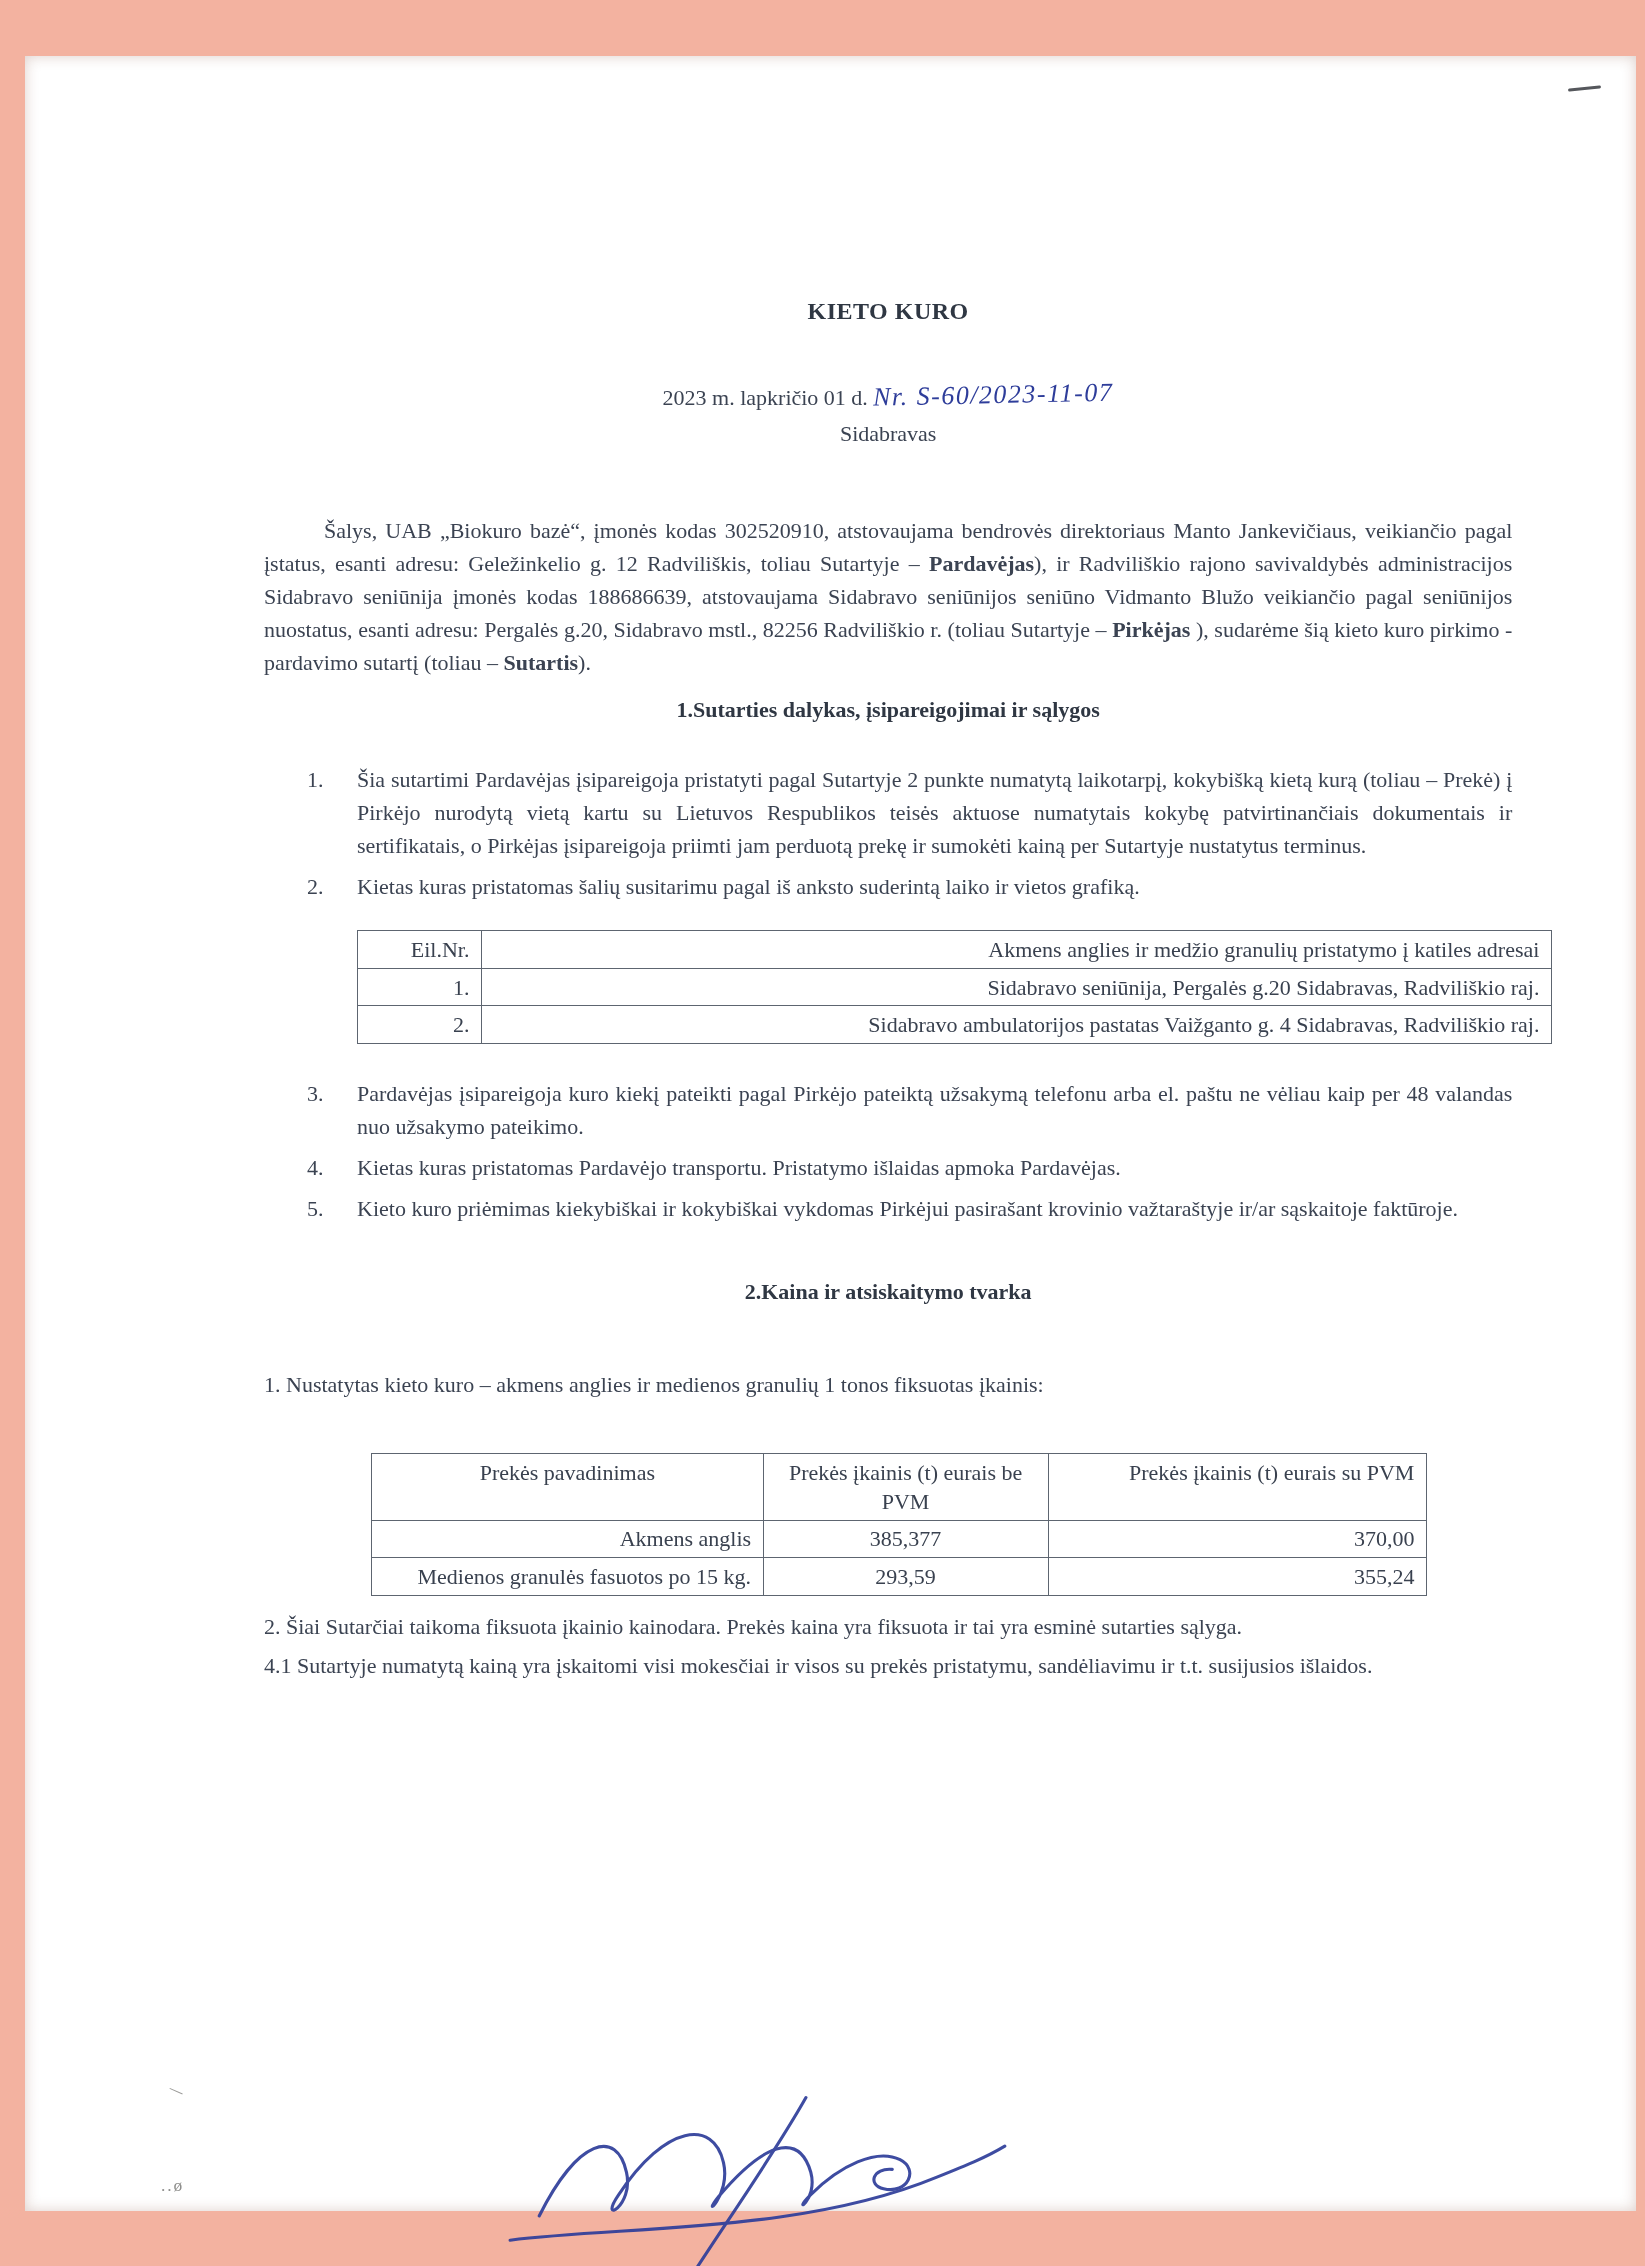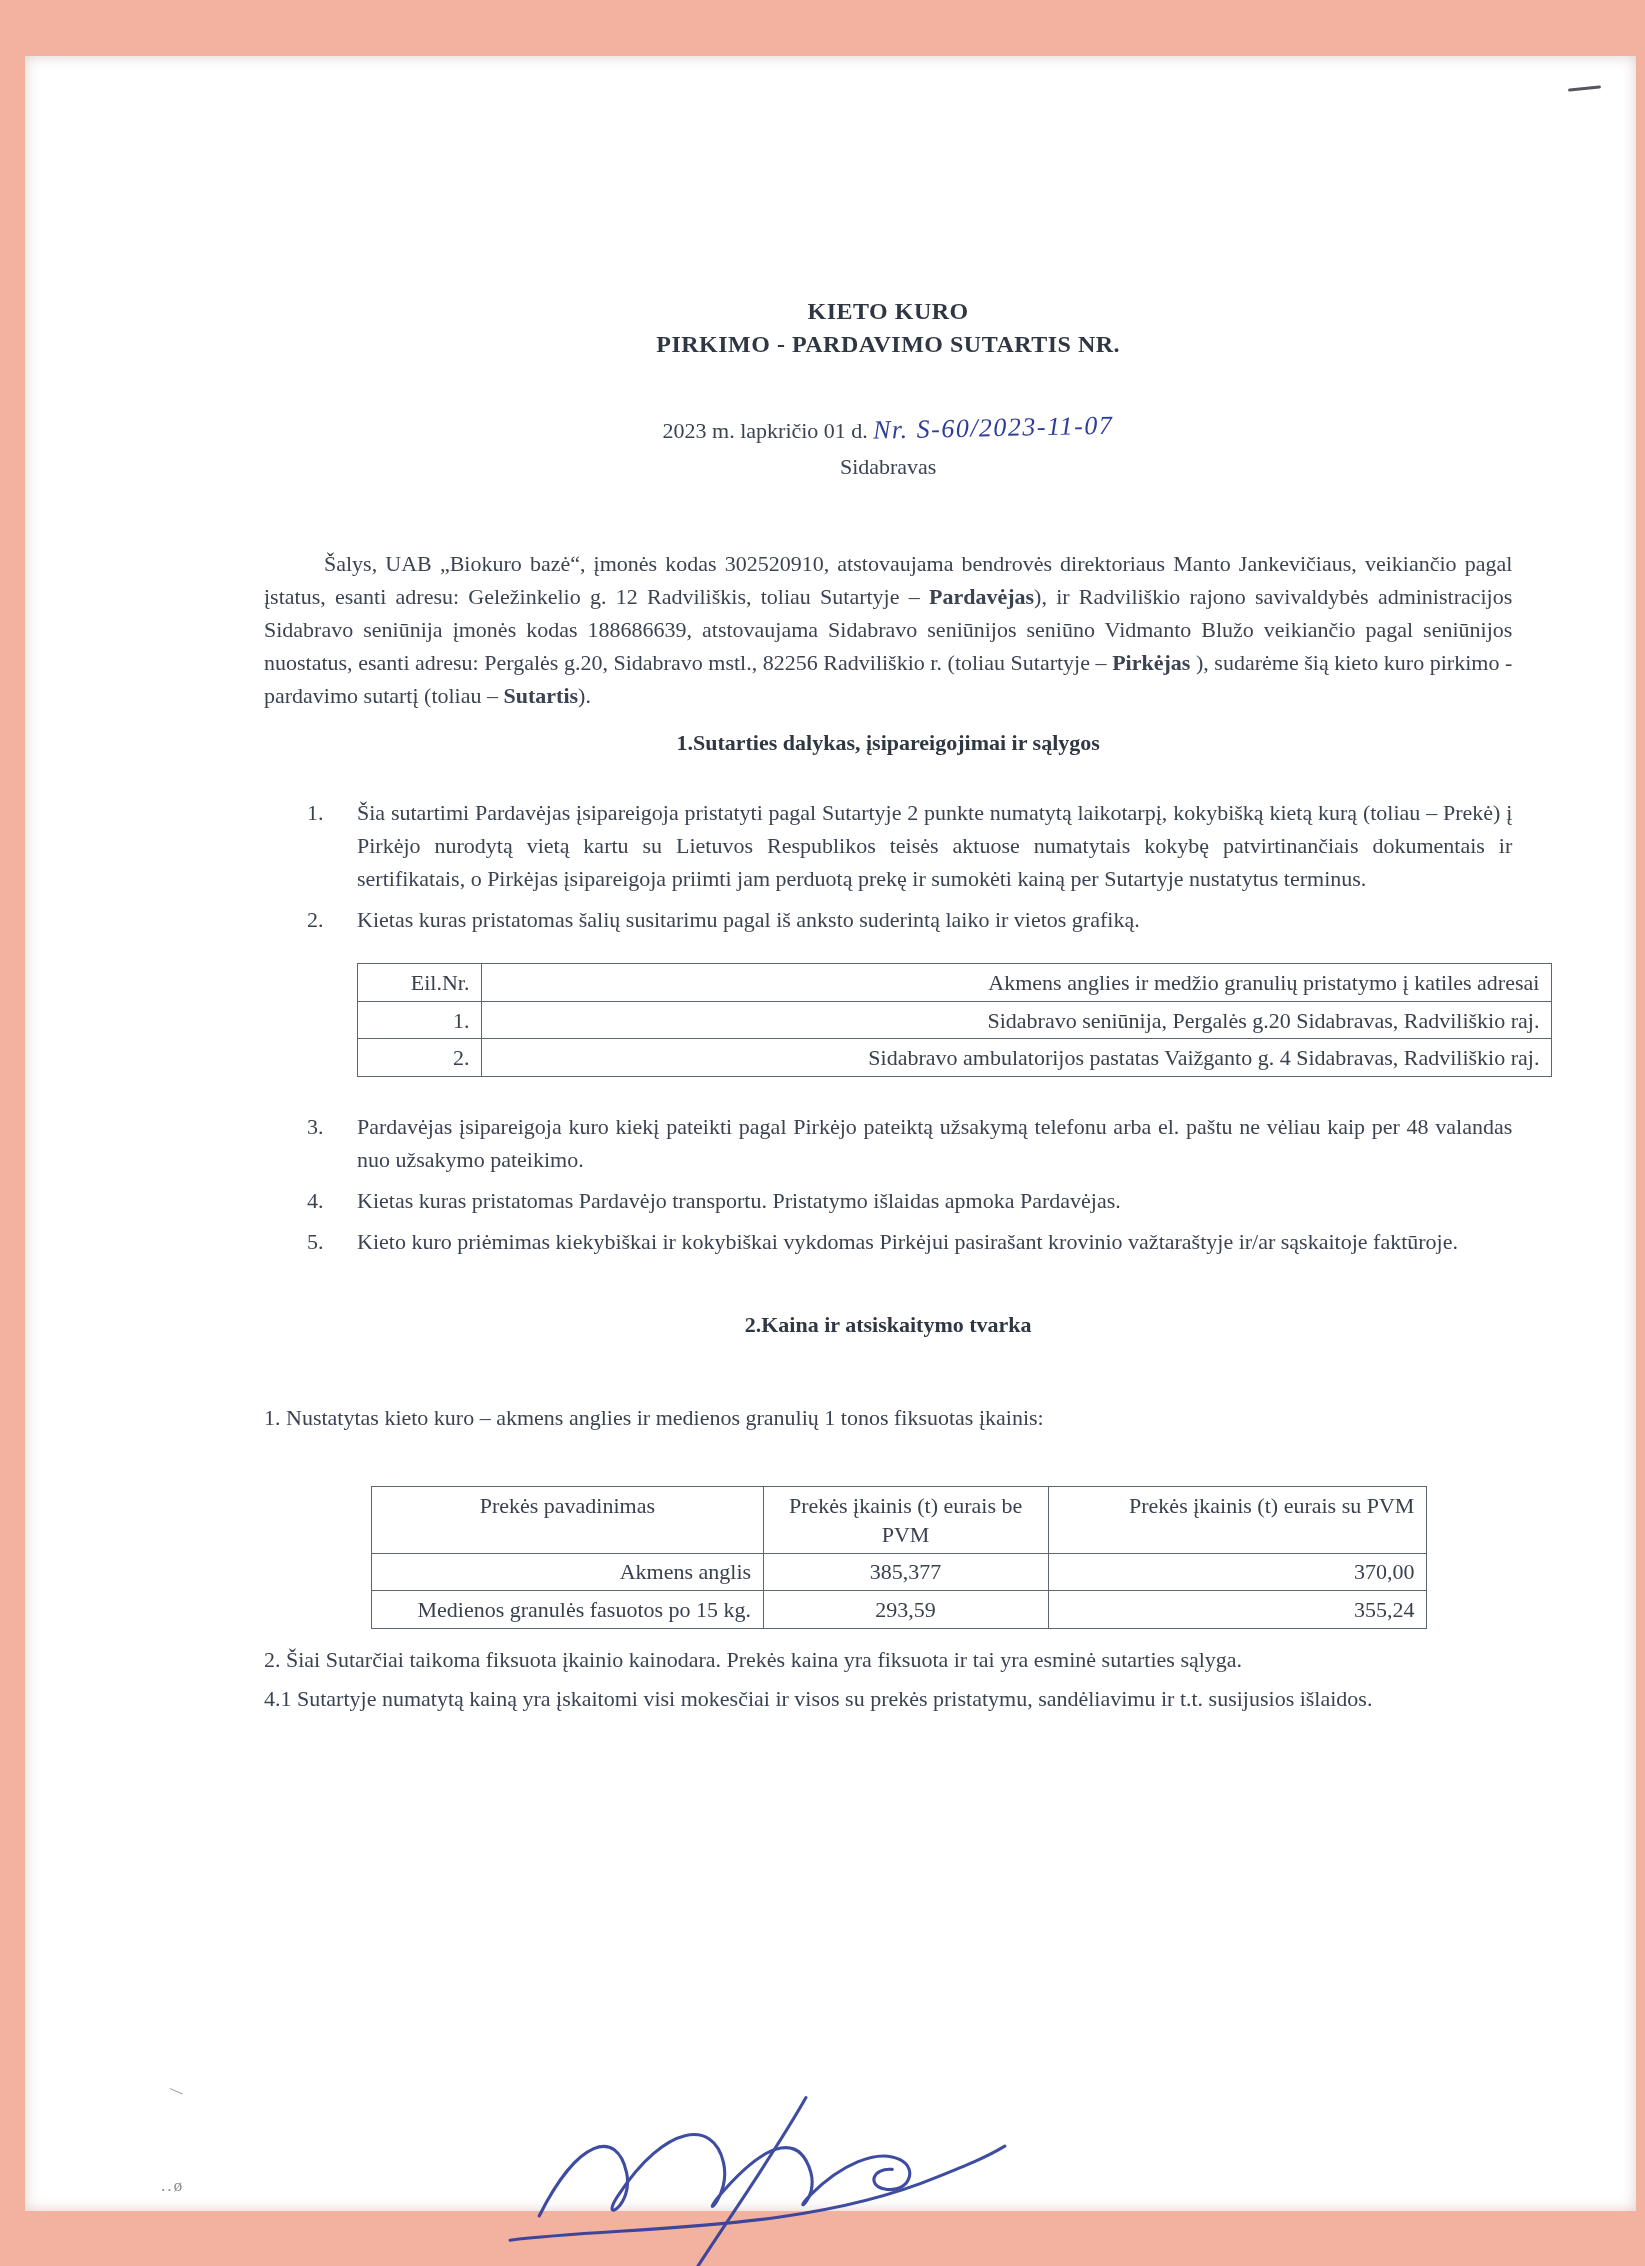--- a/index.html
+++ b/index.html
@@ -118,21 +118,20 @@
 <body>
 
 <div class="scan-bg"></div>
 
 <div class="page">
   <div class="artifact-dash"></div>
 
   <div class="content">
 
     <div class="title">KIETO KURO</div>
-    <div class="title">PIRKIMO - PARDAVIMO SUTARTIS  NR.</div>
 
     <div class="dateline">
       <span>2023 m. lapkričio 01 d. </span>
       <span class="handwritten">Nr. S-60/2023-11-07</span>
     </div>
     <div class="place">Sidabravas</div>
 
     <p class="intro"><span>Šalys, UAB „Biokuro bazė“,  įmonės kodas 302520910,  atstovaujama bendrovės direktoriaus Manto Jankevičiaus, veikiančio pagal  įstatus, esanti adresu:  Geležinkelio g. 12 Radviliškis, toliau Sutartyje – </span><b>Pardavėjas</b><span>), ir Radviliškio rajono savivaldybės administracijos Sidabravo seniūnija įmonės kodas 188686639,  atstovaujama Sidabravo  seniūnijos seniūno Vidmanto Blužo veikiančio pagal seniūnijos  nuostatus, esanti adresu:  Pergalės g.20,  Sidabravo mstl., 82256  Radviliškio r. (toliau Sutartyje – </span><b>Pirkėjas</b><span> ),  sudarėme šią kieto kuro pirkimo - pardavimo sutartį  (toliau – </span><b>Sutartis</b><span>).</span></p>
 
     <div class="sec-heading">1.Sutarties dalykas, įsipareigojimai ir sąlygos</div>

